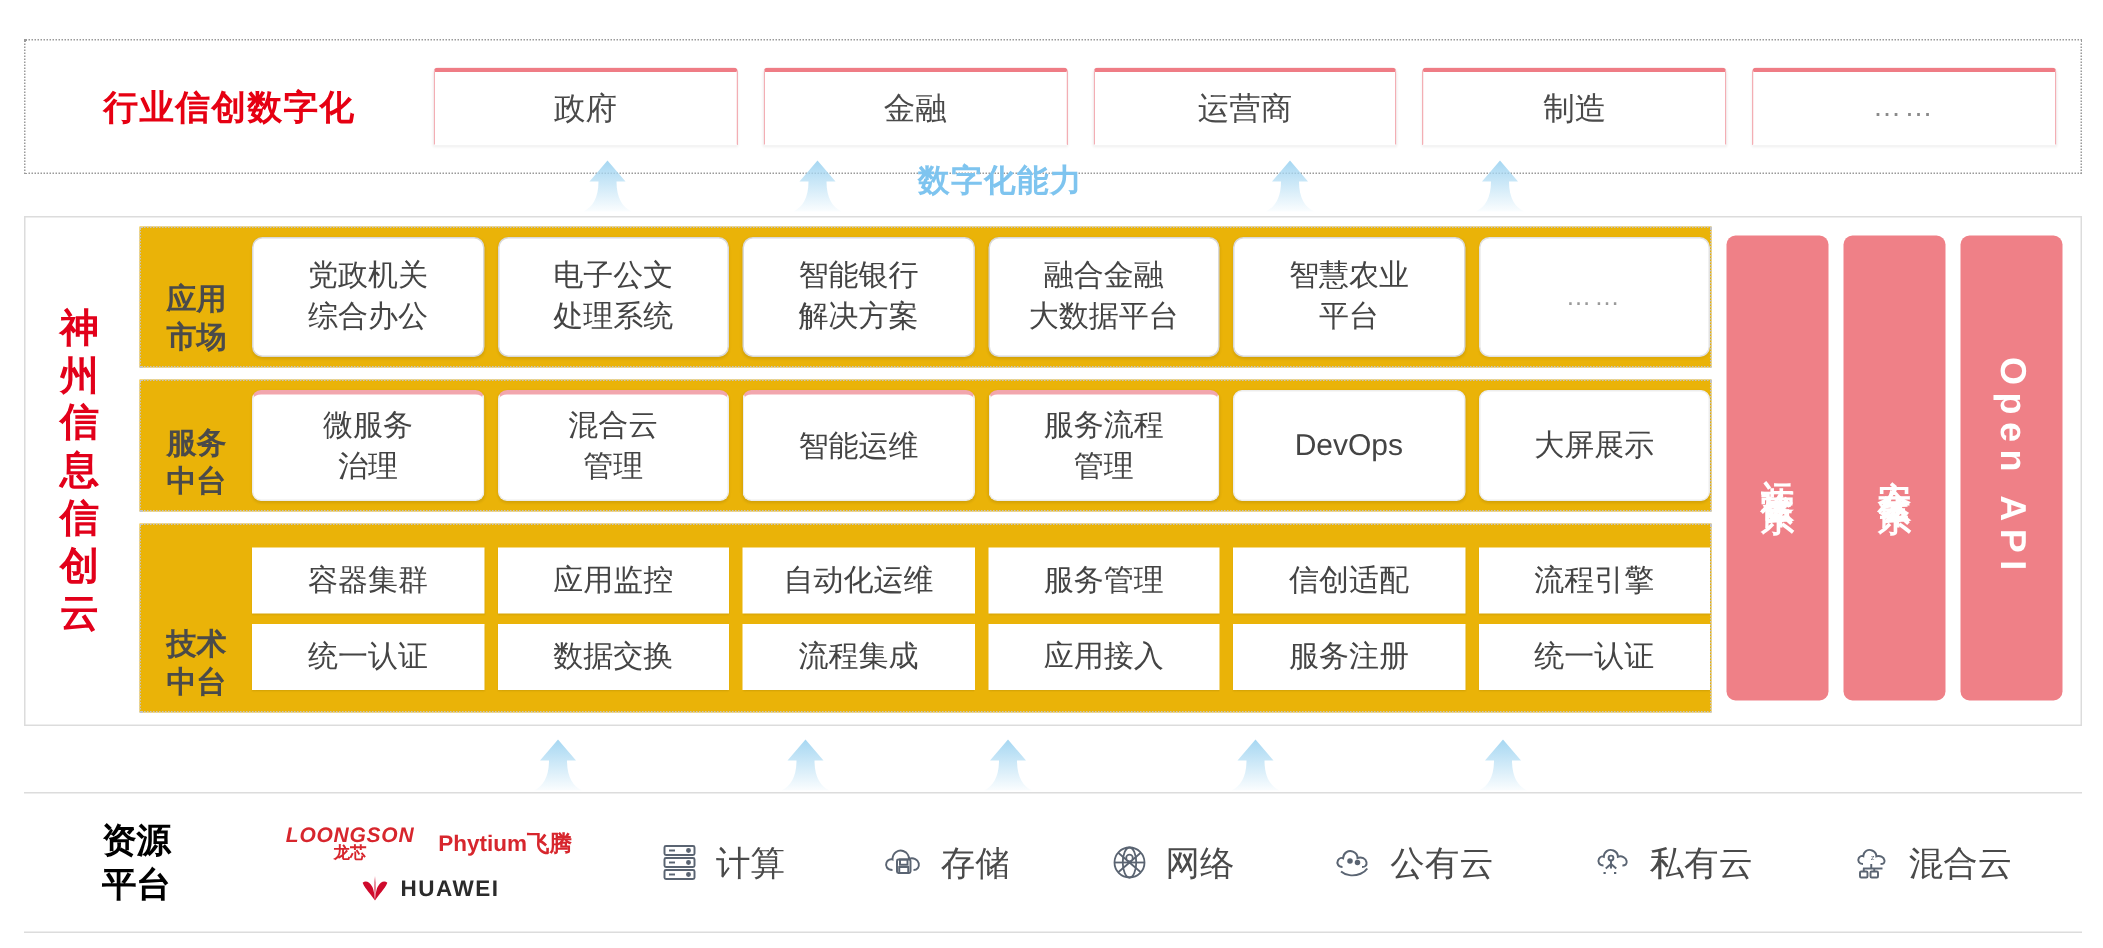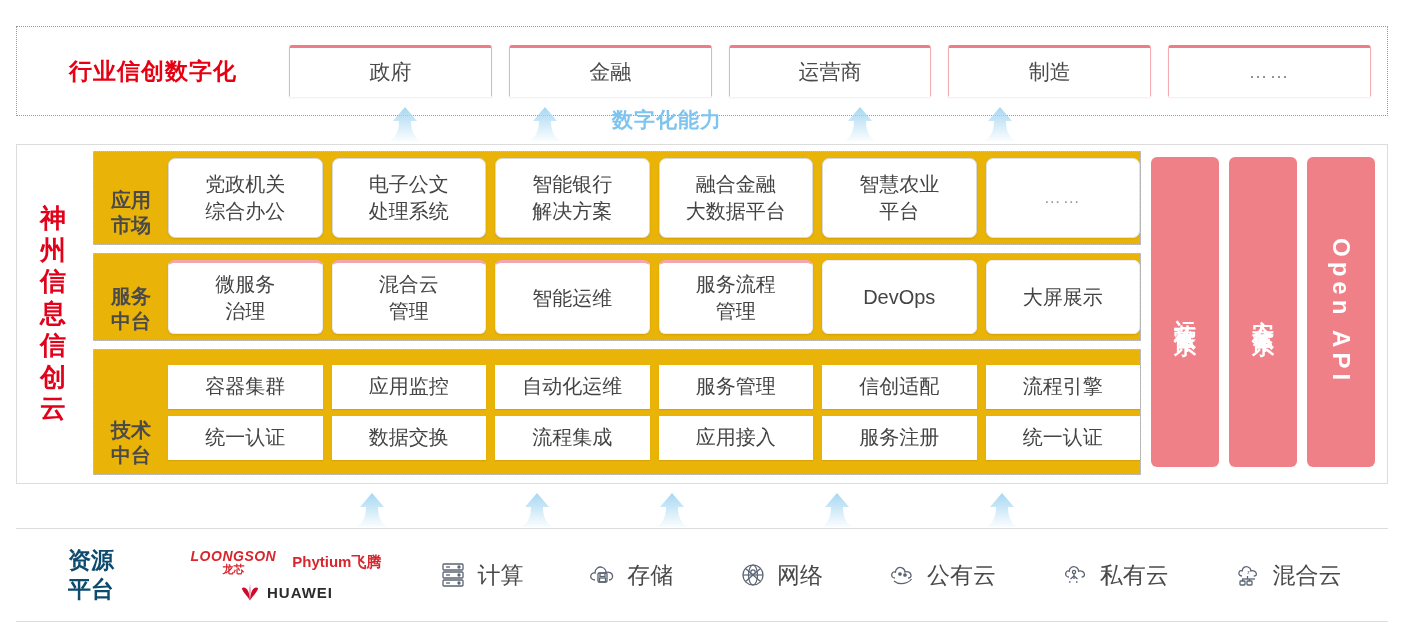--- a/index.html
+++ b/index.html
@@ -137,21 +137,21 @@
   
   .resource-band {
     position: absolute; left: 16px; top: 528px;
     width: 1372px; height: 94px;
     border-top: 1px solid #dcdcdc; border-bottom: 1px solid #dcdcdc;
     background: #fff;
     display: flex; align-items: center;
   }
   .resource-title {
     width: 150px; text-align: center;
-    color: #0c4a6e; font-size: 23px; font-weight: bold; line-height: 1.25;
+    color: #000000; font-size: 23px; font-weight: bold; line-height: 1.25;
   }
   .resource-title span { display:block; }
   .vendor-logos {
     width: 240px; display: flex; flex-direction: column;
     align-items: center; justify-content: center; gap: 8px;
   }
   .logo-row { display: flex; align-items: center; justify-content: center; gap: 16px; }
   .logo-loongson { display: flex; flex-direction: column; align-items: center; line-height: 1; }
   .logo-loongson .l1 { color:#d7262d; font-size: 14px; font-weight: bold; font-style: italic; letter-spacing: 0.5px; }
   .logo-loongson .l2 { color:#d7262d; font-size: 11px; font-weight: bold; margin-top: 1px; }

